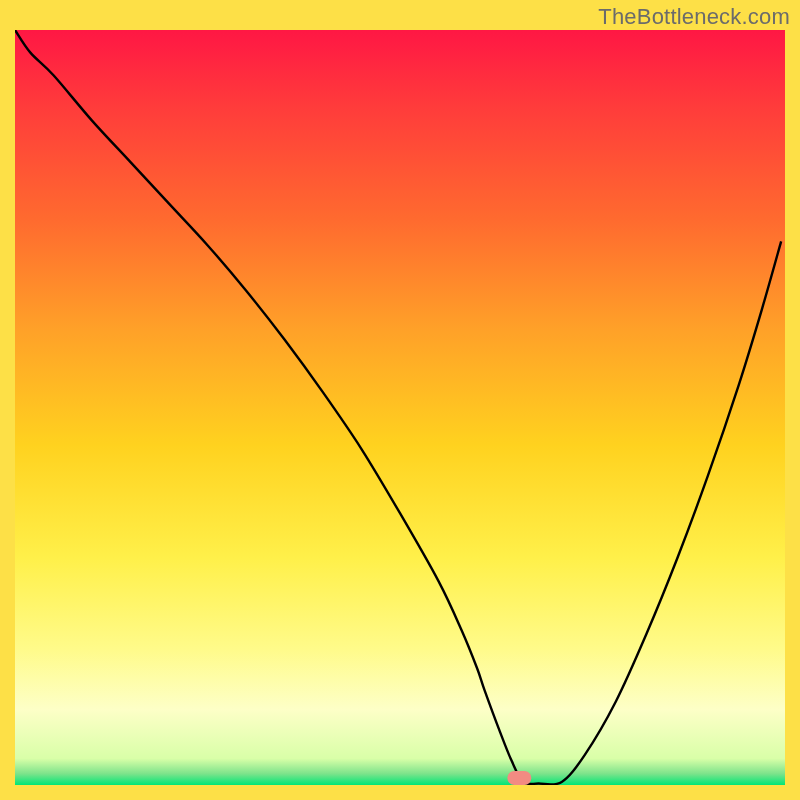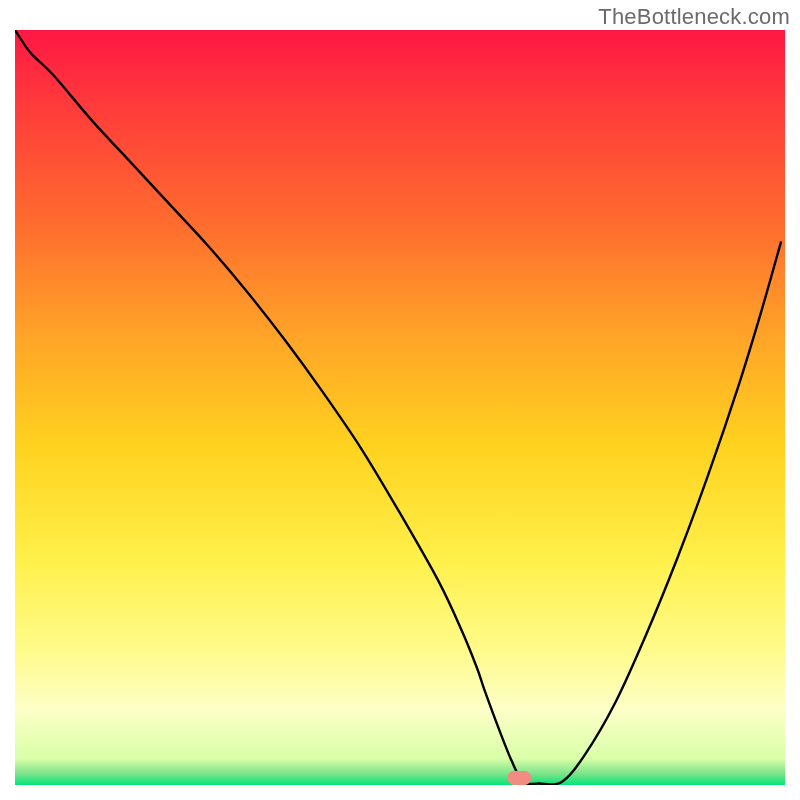--- a/index.html
+++ b/index.html
@@ -8,21 +8,21 @@
     width: 800px;
     height: 800px;
     background: #000;
     font-family: Arial, Helvetica, sans-serif;
     overflow: hidden;
   }
   .frame {
     position: relative;
     width: 800px;
     height: 800px;
-    background: #ffffff;
+    background: #fde047;
   }
   .watermark {
     position: absolute;
     top: 4px;
     right: 10px;
     color: #6b6b6b;
     font-size: 22px;
     letter-spacing: 0.2px;
     user-select: none;
   }

